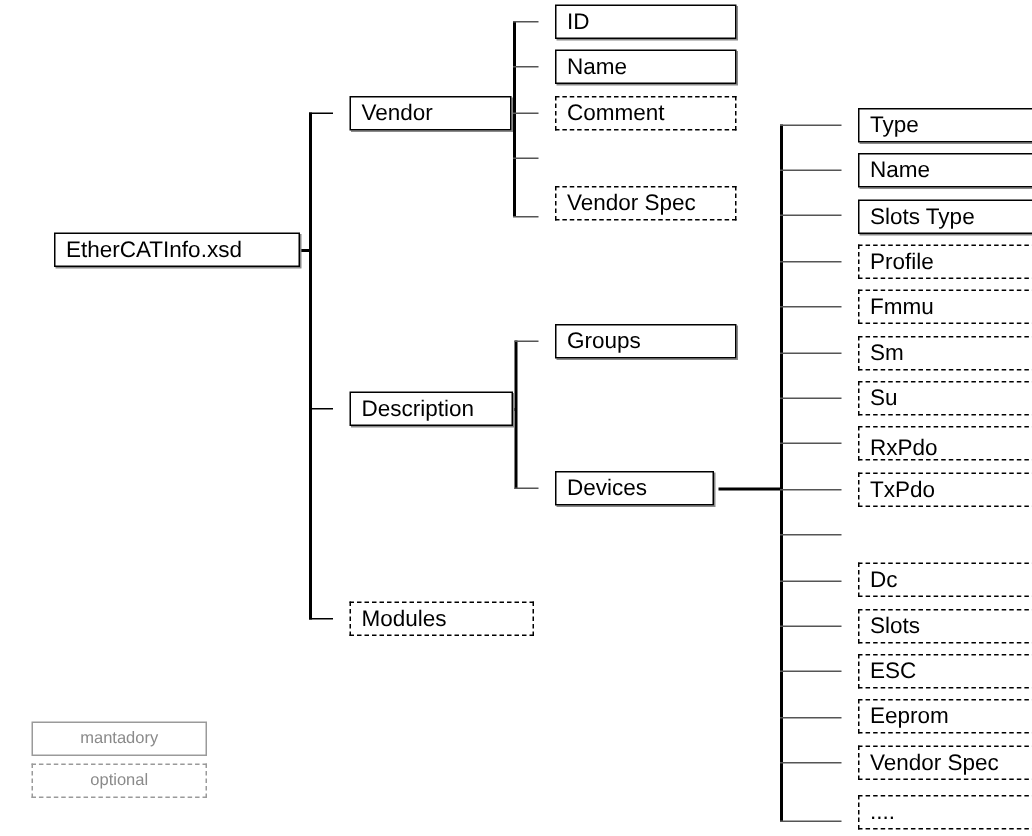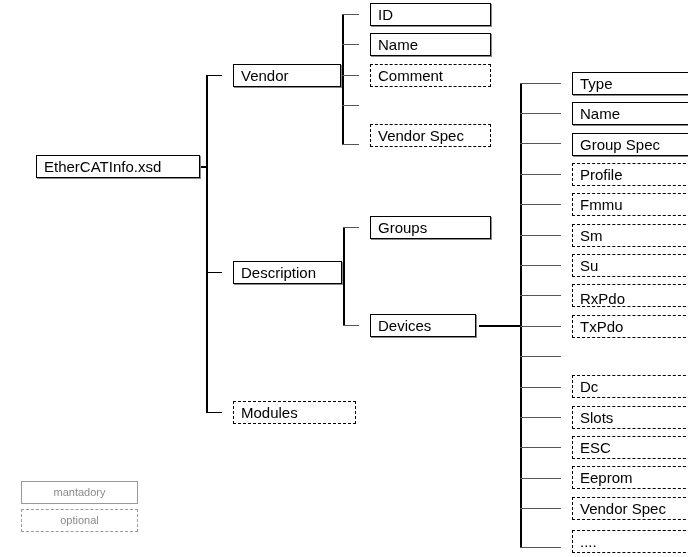--- a/index.html
+++ b/index.html
@@ -151,21 +151,21 @@
     <span class="label">Devices</span>
   </div>
 
   <div class="node mandatory" style="left:560px; top:72px; width:124px;">
     <span class="label">Type</span>
   </div>
   <div class="node mandatory" style="left:560px; top:102px; width:124px;">
     <span class="label">Name</span>
   </div>
   <div class="node mandatory" style="left:560px; top:133px; width:124px;">
-    <span class="label">Group Spec</span>
+    <span class="label">Slots Type</span>
   </div>
   <div class="node optional" style="left:560px; top:163px; width:124px;">
     <span class="label">Profile</span>
   </div>
   <div class="node optional" style="left:560px; top:193px; width:124px;">
     <span class="label">Fmmu</span>
   </div>
   <div class="node optional" style="left:560px; top:224px; width:124px;">
     <span class="label">Sm</span>
   </div>

